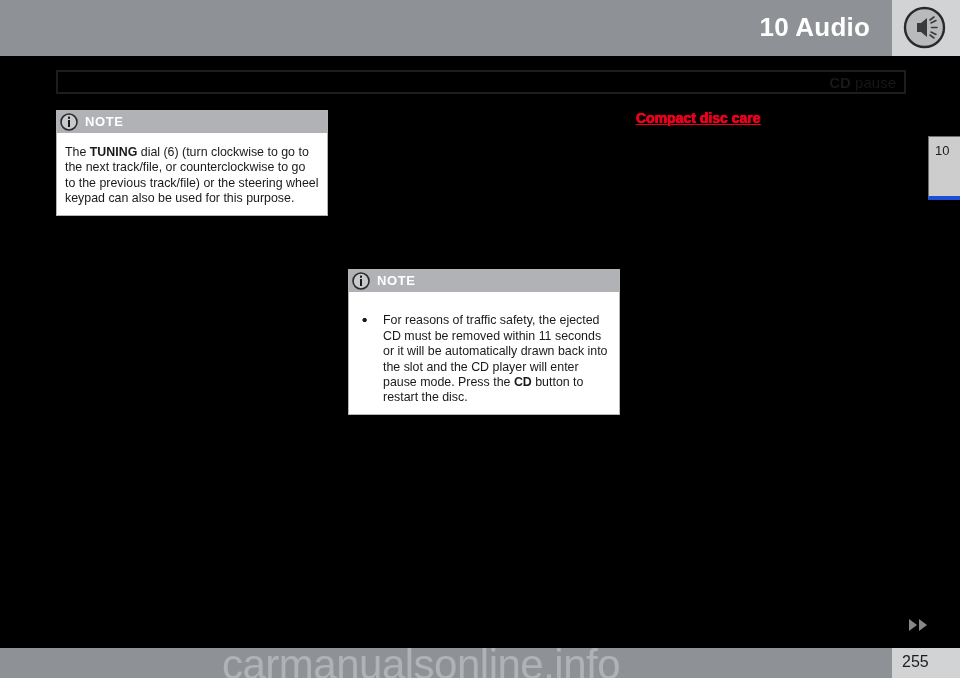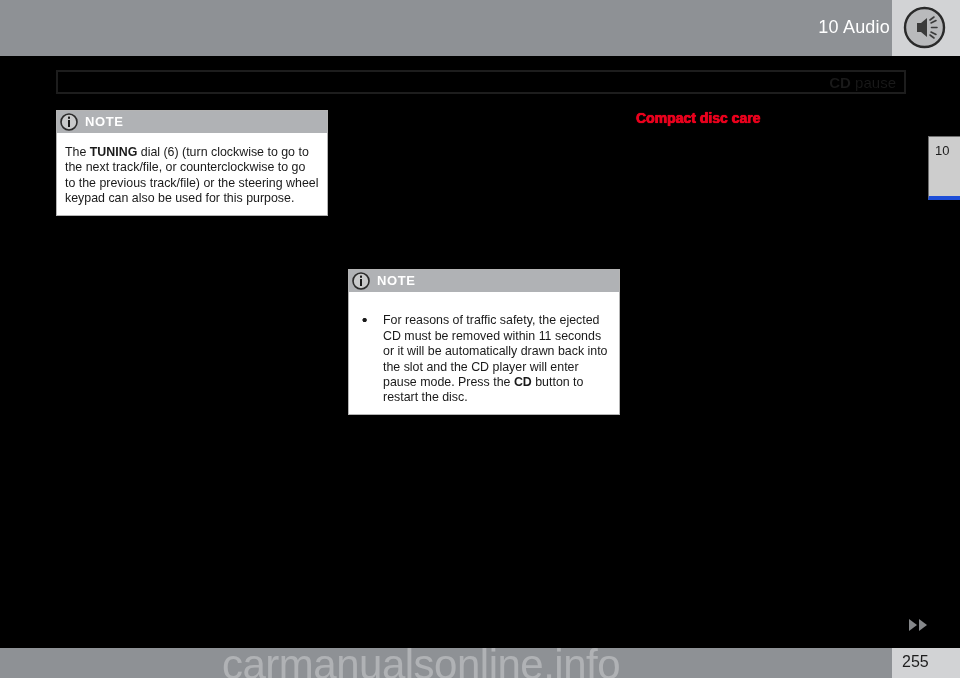--- a/index.html
+++ b/index.html
@@ -27,25 +27,25 @@
   
   .header-band {
     position: absolute;
     left: 0; top: 0;
     width: 892px;
     height: 56px;
     background: #8e9195;
   }
   .header-title {
     position: absolute;
-    right: 2px;
+    right: 22px;
     top: 12px;
     color: #ffffff;
-    font-size: 18px;
-    font-weight: normal;
+    font-size: 26px;
+    font-weight: bold;
     letter-spacing: 0.2px;
     line-height: 30px;
     white-space: nowrap;
   }
   .header-icon-box {
     position: absolute;
     left: 892px; top: 0;
     width: 68px;
     height: 56px;
     background: #d2d3d5;
@@ -121,20 +121,21 @@
     text-shadow: 0 0 1.1px #c8103c, 0.35px 0 0.6px #c8103c, -0.35px 0 0.6px #c8103c;
     filter: blur(0.55px) contrast(1.45);
     font-weight: bold;
   }
 
   h3.sec-head {
     margin: 0 0 2px 0;
     font-size: 12.5px;
     line-height: 15px;
     font-weight: bold;
+    text-decoration: underline;
   }
   h3.sec-head.red { font-size: 14px; line-height: 17px; }
 
   p.body {
     margin: 0 0 10px 0;
     font-size: 11.6px;
     line-height: 14.4px;
   }
 
   

